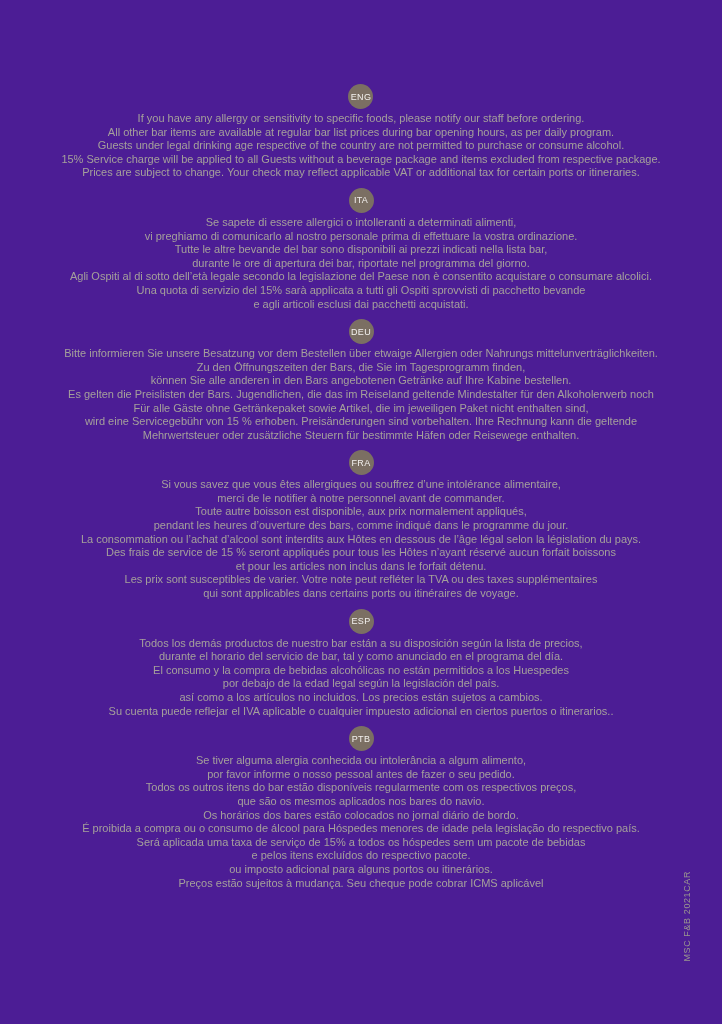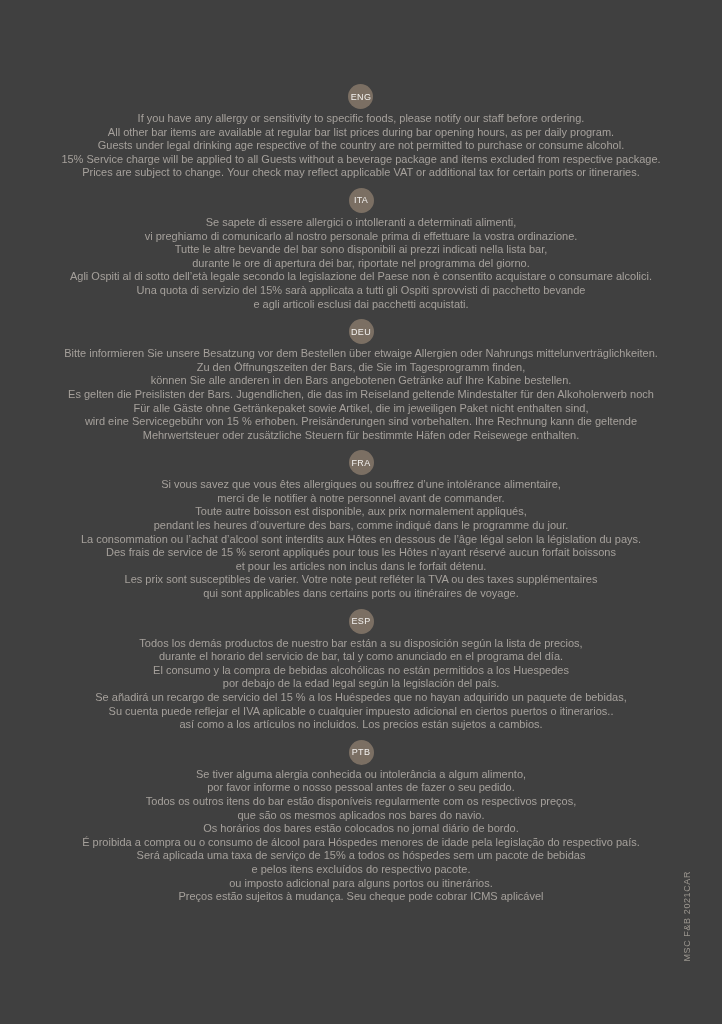--- a/index.html
+++ b/index.html
@@ -1,19 +1,19 @@
 <!DOCTYPE html>
 <html style="--badge: #7b6f63; --badge-text: #f4f2ef; --text: #a5a09b; --side: #9b968f;"><head>
 <meta charset="utf-8">
 <style>
   html,body { margin:0; padding:0; background:#ffffff; }
   .page {
     position:relative;
     width:722px; height:1024px;
-    background:#404040;
+    background:#4c1d95;
     font-family:"Liberation Sans", sans-serif;
     overflow:hidden;
   }
   .content {
     padding-top:84px;
     display:flex; flex-direction:column; align-items:center;
   }
   .section {
     display:flex; flex-direction:column; align-items:center;
     margin-bottom:8px;
@@ -100,23 +100,22 @@
     </div>
 
     <div class="section">
       <div class="badge">
           <span>ESP</span>
         </div>
       <div class="line">Todos los demás productos de nuestro bar están a su disposición según la lista de precios,</div>
       <div class="line">durante el horario del servicio de bar, tal y como anunciado en el programa del día.</div>
       <div class="line">El consumo y la compra de bebidas alcohólicas no están permitidos a los Huespedes</div>
       <div class="line">por debajo de la edad legal según la legislación del país.</div>
-      <div class="line">Se añadirá un recargo de servicio del 15 % a los Huéspedes que no hayan adquirido un paquete de bebidas,</div>
+      <div class="line">así como a los artículos no incluidos. Los precios están sujetos a cambios.</div>
       <div class="line">Su cuenta puede reflejar el IVA aplicable o cualquier impuesto adicional en ciertos puertos o itinerarios..</div>
-      <div class="line">así como a los artículos no incluidos. Los precios están sujetos a cambios.</div>
     </div>
 
     <div class="section">
       <div class="badge">
           <span>PTB</span>
         </div>
       <div class="line">Se tiver alguma alergia conhecida ou intolerância a algum alimento,</div>
       <div class="line">por favor informe o nosso pessoal antes de fazer o seu pedido.</div>
       <div class="line">Todos os outros itens do bar estão disponíveis regularmente com os respectivos preços,</div>
       <div class="line">que são os mesmos aplicados nos bares do navio.</div>

